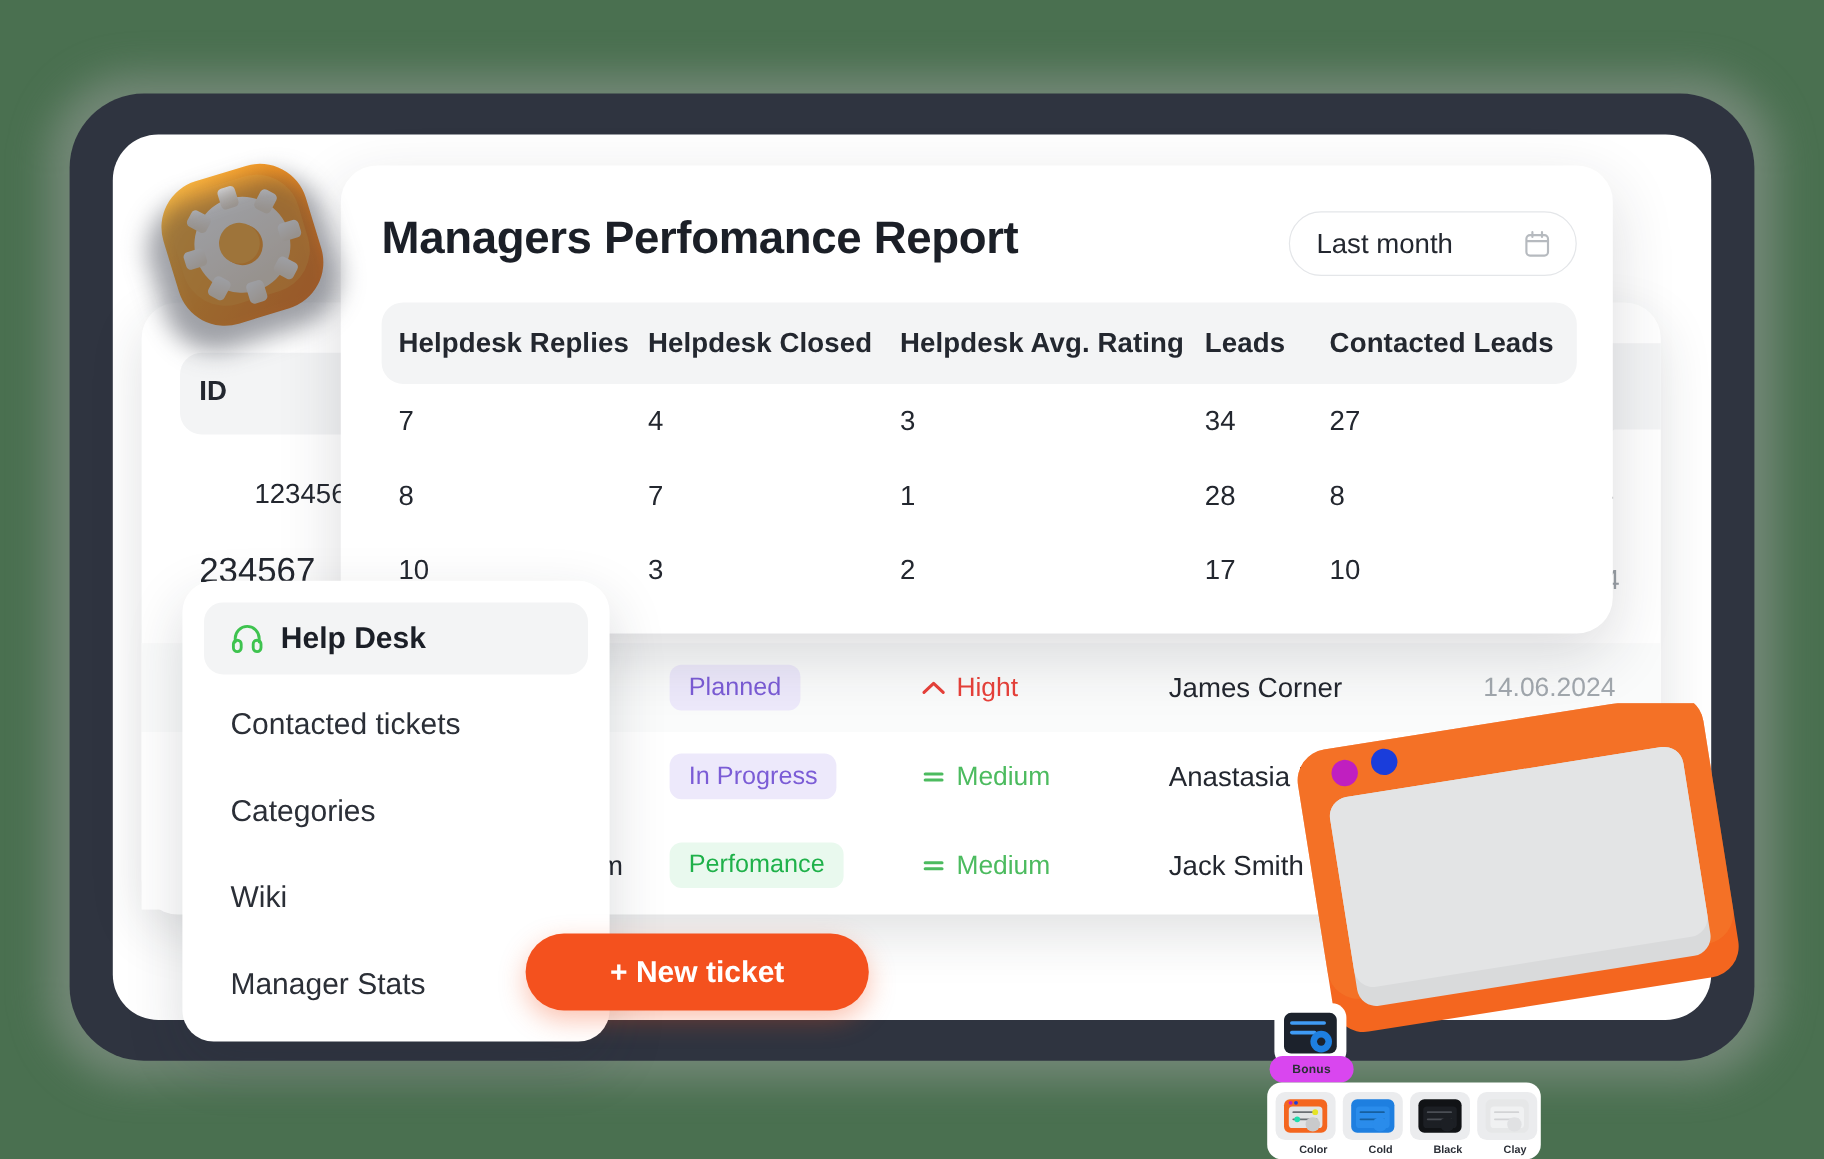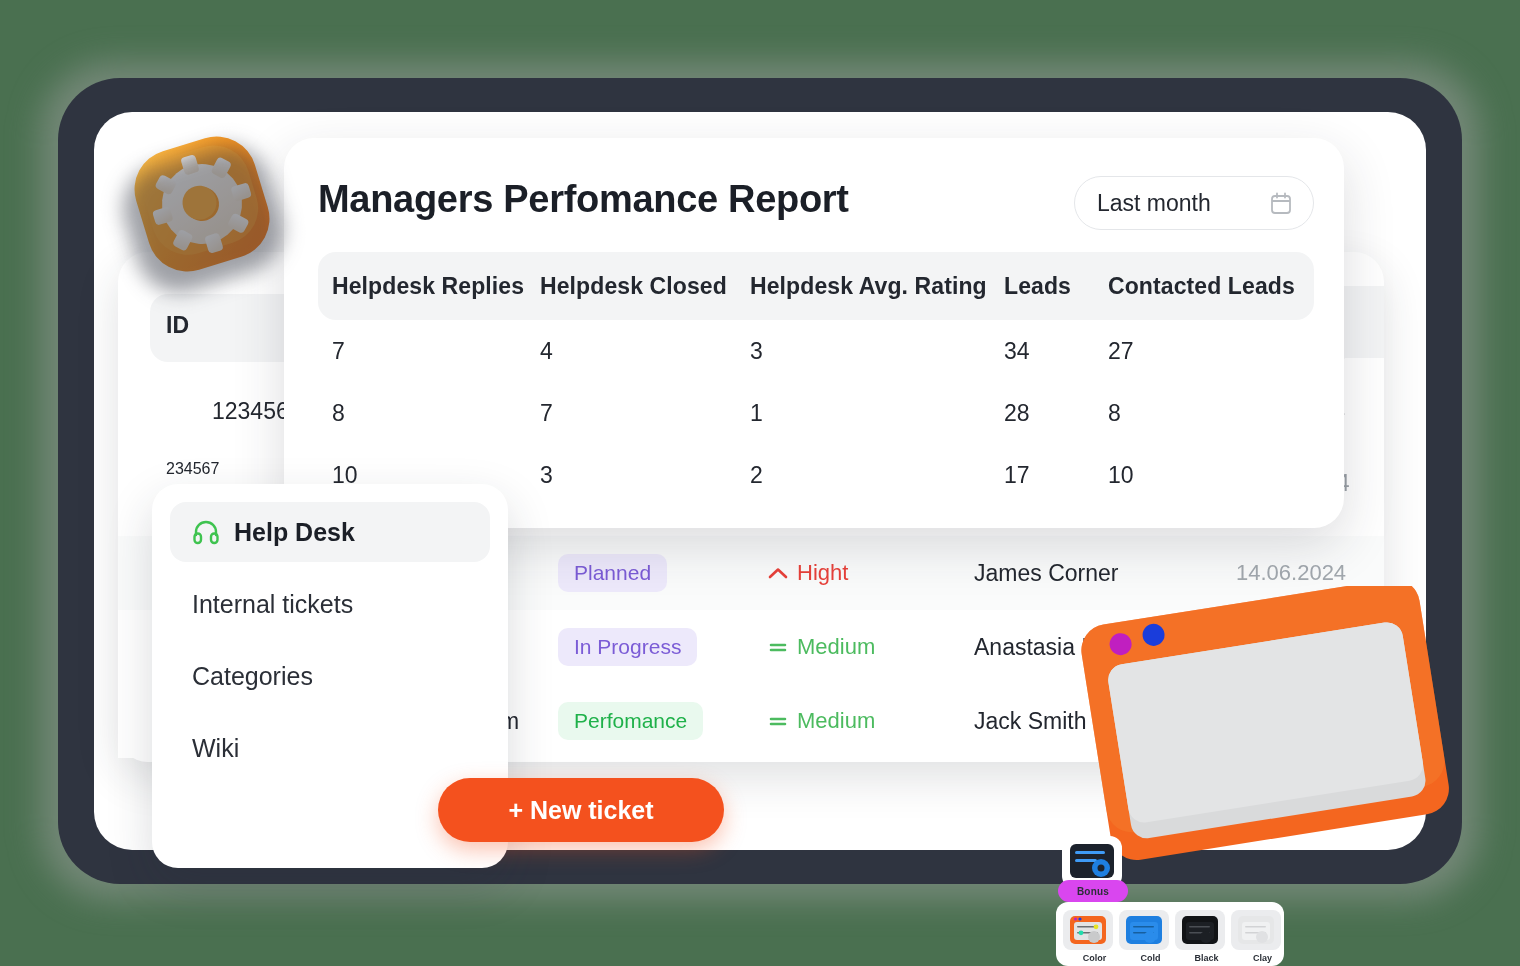--- a/index.html
+++ b/index.html
@@ -65,21 +65,21 @@
     left: 48px; top: 60px;
     font-size: 23px; font-weight: 700; color: #23272f;
     letter-spacing: .2px;
   }
   .bg-id-1 {
     position: absolute; left: 48px; top: 146px;
     font-size: 23px; color: #23272f; margin-left: 46px;
   }
   .bg-id-2 {
     position: absolute; left: 48px; top: 208px;
-    font-size: 16px; color: #23272f;
+    font-size: 29px; color: #23272f;
   }
   .bg-tail-1 {
     position: absolute; left: 1214px; top: 146px;
     font-size: 23px; color: #23272f;
   }
   .bg-tail-2 {
     position: absolute; left: 1206px; top: 218px;
     font-size: 23px; color: #9aa0a6;
   }
   .bg-chip {
@@ -423,27 +423,30 @@
   <div class="menu-card">
     <div class="menu-item active">
       <svg width="28" height="26" viewBox="0 0 28 26" aria-hidden="true">
         <path d="M4 16 V13 A10 10 0 0 1 24 13 V16" fill="none" stroke="#3ec34f" stroke-width="2.4" stroke-linecap="round"></path>
         <rect x="2.5" y="14.5" width="6.5" height="9.5" rx="3.2" fill="none" stroke="#3ec34f" stroke-width="2.4"></rect>
         <rect x="19" y="14.5" width="6.5" height="9.5" rx="3.2" fill="none" stroke="#3ec34f" stroke-width="2.4"></rect>
       </svg>
       <span>Help Desk</span>
     </div>
     <div class="menu-item">
-      <span>Internal tickets</span>
+      <span>Contacted tickets</span>
     </div>
     <div class="menu-item">
       <span>Categories</span>
     </div>
     <div class="menu-item">
       <span>Wiki</span>
+    </div>
+    <div class="menu-item">
+      <span>Manager Stats</span>
     </div>
   </div>
 
   <button class="new-ticket-btn">+ New ticket</button>
 
   <div class="gear3d">
     <div class="gear3d-shadow"></div>
     <svg width="168" height="160" viewBox="0 0 168 160" aria-hidden="true">
       <defs>
         <linearGradient id="gradOrange" x1="0" y1="0" x2="1" y2="1">

